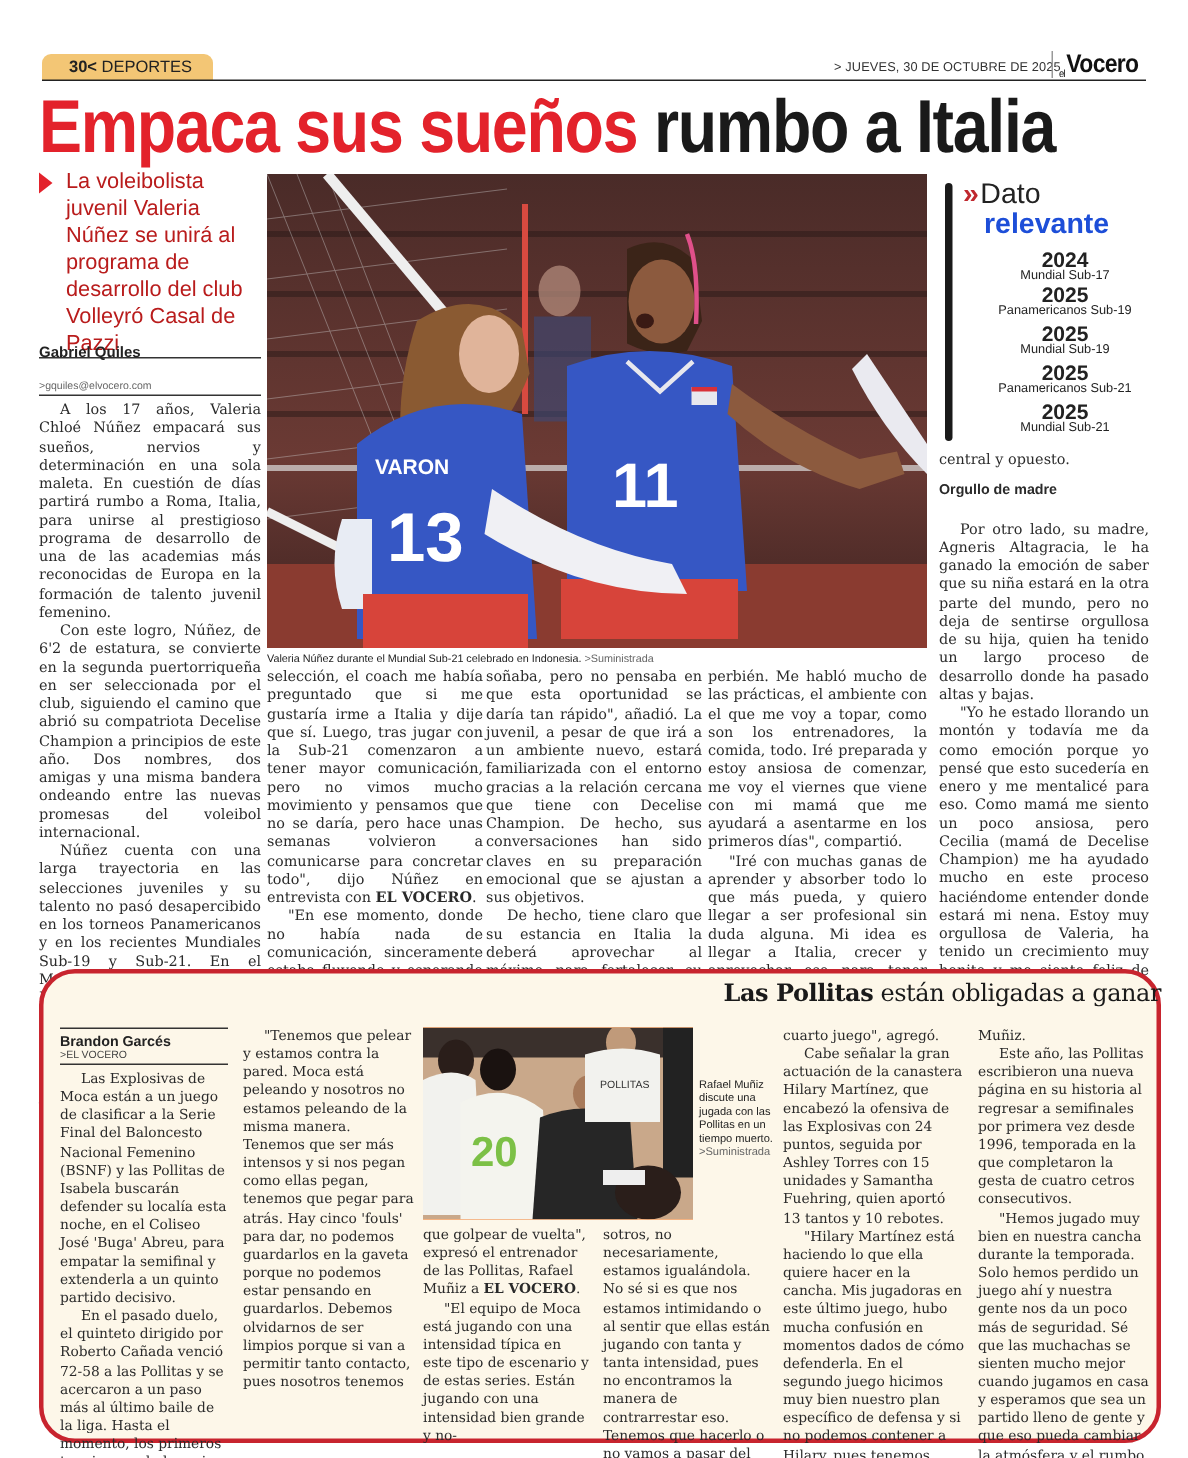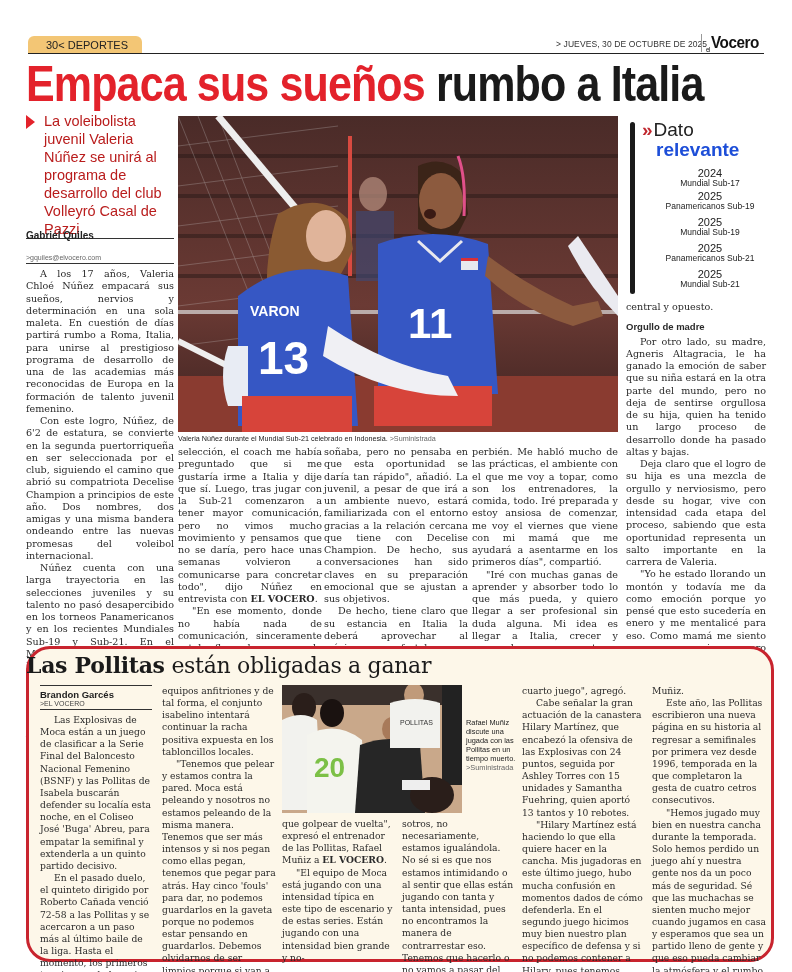--- a/index.html
+++ b/index.html
@@ -1,21 +1,21 @@
 <!DOCTYPE html>
 <html><head>
 <meta charset="utf-8">
 <style>
 *{box-sizing:border-box;margin:0;padding:0}
 html,body{width:792px;height:972px;background:#fff;overflow:hidden}
 body{position:relative;font-family:"DejaVu Serif",serif;color:#222}
 .abs{position:absolute}
 
 .sec-tab{left:28px;top:36px;width:114px;height:18px;background:#f3c675;border-radius:6px 6px 0 0;font-family:"Liberation Sans",sans-serif;font-size:11px;line-height:18px;padding-left:18px;color:#222}
-.sec-tab b{font-weight:400}
+.sec-tab b{font-weight:700}
 .hdr-rule{left:28px;top:53px;width:736px;height:1px;background:#222}
 .dateline{left:556px;top:39px;font-family:"Liberation Sans",sans-serif;font-size:8.5px;color:#333;letter-spacing:0.1px}
 .logo-sep{left:701px;top:34px;width:1px;height:18px;background:#999}
 .logo{left:706px;top:33px;font-family:"Liberation Sans",sans-serif;font-weight:700;font-size:17px;color:#111;letter-spacing:-0.5px;transform:scaleX(.9);transform-origin:left}
 .logo small{font-size:7px;font-weight:400;vertical-align:bottom;margin-right:1px}
 .headline{left:26px;top:58px;width:740px;font-family:"Liberation Sans",sans-serif;font-weight:700;font-size:50px;line-height:52px;letter-spacing:-1px;transform:scaleX(.86);transform-origin:left;white-space:nowrap}
 .headline .red{color:#e3222b}
 .headline .blk{color:#1a1a1a}
 
 .deck{left:26px;top:112px;width:146px;font-family:"Liberation Sans",sans-serif;font-size:14.5px;line-height:18px;color:#b91c1c}
@@ -34,26 +34,26 @@
 .photo{left:178px;top:116px;width:440px;height:316px;overflow:hidden;background:#3a2623}
 .caption{left:178px;top:434px;width:440px;font-family:"Liberation Sans",sans-serif;font-size:7.2px;color:#222}
 .caption .src{color:#666}
 
 .dato-bar{left:630px;top:122px;width:5px;height:172px;background:#1a1a1a;border-radius:3px}
 .dato-title{left:642px;top:120px;font-family:"Liberation Sans",sans-serif;font-size:19px;line-height:20px;color:#222}
 .dato-title .chev{color:#c0282f;font-weight:700;letter-spacing:-3px;margin-right:4px}
 .dato-title b{display:block;font-size:19px;font-weight:700;color:#1d4ed8;padding-left:14px}
 .dato-list{left:640px;top:168px;width:140px;text-align:center;font-family:"Liberation Sans",sans-serif;color:#222}
 .dato-item{margin-bottom:3px}
-.dato-item .yr{display:block;font-weight:400;font-size:11px;line-height:10px}
+.dato-item .yr{display:block;font-weight:700;font-size:14px;line-height:10px}
 .dato-item .ev{display:block;font-size:8.5px;line-height:10px}
-.subhead{font-family:"Liberation Sans",sans-serif;font-weight:700;font-size:9.5px;margin:8px 0 2px 0;text-indent:0 !important}
+.subhead{font-family:"Liberation Sans",sans-serif;font-weight:700;font-size:9.5px;margin:8px 0 14px 0;text-indent:0 !important}
 
 .pbox{left:26px;top:646px;width:748px;height:316px;background:#fdf7e9;border:3px solid #c8242e;border-radius:24px}
-.ptitle{left:26px;top:652px;width:748px;text-align:left;font-family:"DejaVu Serif",serif;font-size:22px;color:#1a1a1a;letter-spacing:-.3px}
+.ptitle{left:26px;top:652px;width:748px;text-align:right;font-family:"DejaVu Serif",serif;font-size:16px;color:#1a1a1a;letter-spacing:-.3px}
 .ptitle b{font-weight:700}
 .pby-rule1{left:40px;top:685px;width:112px;height:1px;background:#333}
 .pbyline{left:40px;top:689px;font-family:"Liberation Sans",sans-serif;font-weight:700;font-size:9.5px;color:#222}
 .pbymail{left:40px;top:700px;font-family:"Liberation Sans",sans-serif;font-size:7px;color:#444}
 .pby-rule2{left:40px;top:709px;width:112px;height:1px;background:#333}
 .pcol{font-size:9.2px;line-height:12.15px;color:#2a2a2a;text-align:left}
 .pcol p{text-indent:14px}
 .pcol p.noind{text-indent:0}
 .pphoto{left:282px;top:685px;width:180px;height:128px;overflow:hidden;background:#f97316}
 .pcaption{left:466px;top:718px;width:52px;font-family:"Liberation Sans",sans-serif;font-size:7.4px;line-height:9px;color:#222}
@@ -185,38 +185,36 @@
 
 <div class="abs col" style="left:472px;top:446px;width:146px;">
   <p class="noind">perbién. Me habló mucho de las prácticas, el ambiente con el que me voy a topar, como son los entrenadores, la comida, todo. Iré preparada y estoy ansiosa de comenzar, me voy el viernes que viene con mi mamá que me ayudará a asentarme en los primeros días", compartió.</p>
   <p>"Iré con muchas ganas de aprender y absorber todo lo que más pueda, y quiero llegar a ser profesional sin duda alguna. Mi idea es llegar a Italia, crecer y aprovechar eso para tener buenas ofertas universitarias, no quiero ir a Italia y bajar mi estandarte. Estoy muy motivada y feliz", aseguró la jugadora que se desempeña como</p>
 </div>
 
 <div class="abs col" style="left:626px;top:301px;width:140px;">
   <p class="noind">central y opuesto.</p>
   <p class="subhead">Orgullo de madre</p>
   <p>Por otro lado, su madre, Agneris Altagracia, le ha ganado la emoción de saber que su niña estará en la otra parte del mundo, pero no deja de sentirse orgullosa de su hija, quien ha tenido un largo proceso de desarrollo donde ha pasado altas y bajas.</p>
-  <p>Deja claro que el logro de su hija es una mezcla de orgullo y nerviosismo, pero desde su hogar, vive con intensidad cada etapa del proceso, sabiendo que esta oportunidad representa un salto importante en la carrera de Valeria.</p>
   <p>"Yo he estado llorando un montón y todavía me da como emoción porque yo pensé que esto sucedería en enero y me mentalicé para eso. Como mamá me siento un poco ansiosa, pero Cecilia (mamá de Decelise Champion) me ha ayudado mucho en este proceso haciéndome entender donde estará mi nena. Estoy muy orgullosa de Valeria, ha tenido un crecimiento muy bonito y me siento feliz de todo lo que está pasando", expresó con emoción Altagracia.</p>
 </div>
 
 <div class="abs pbox"></div>
 <div class="abs ptitle"><b>Las Pollitas</b> <span>están obligadas a ganar</span></div>
 <div class="abs pby-rule1"></div>
 <div class="abs pbyline">Brandon Garcés</div>
 <div class="abs pbymail">&gt;EL VOCERO</div>
 <div class="abs pby-rule2"></div>
 
 <div class="abs pcol" style="left:40px;top:714px;width:114px;">
   <p>Las Explosivas de Moca están a un juego de clasificar a la Serie Final del Baloncesto Nacional Femenino (BSNF) y las Pollitas de Isabela buscarán defender su localía esta noche, en el Coliseo José 'Buga' Abreu, para empatar la semifinal y extenderla a un quinto partido decisivo.</p>
   <p>En el pasado duelo, el quinteto dirigido por Roberto Cañada venció 72-58 a las Pollitas y se acercaron a un paso más al último baile de la liga. Hasta el momento, los primeros tres juegos de la serie han sido dominados por los</p>
 </div>
 
 <div class="abs pcol" style="left:162px;top:685px;width:114px;">
-  <p class="noind">equipos anfitriones y de tal forma, el conjunto isabelino intentará continuar la racha positiva expuesta en los tabloncillos locales.</p>
   <p>"Tenemos que pelear y estamos contra la pared. Moca está peleando y nosotros no estamos peleando de la misma manera. Tenemos que ser más intensos y si nos pegan como ellas pegan, tenemos que pegar para atrás. Hay cinco 'fouls' para dar, no podemos guardarlos en la gaveta porque no podemos estar pensando en guardarlos. Debemos olvidarnos de ser limpios porque si van a permitir tanto contacto, pues nosotros tenemos</p>
 </div>
 
 <div class="abs pphoto">
   <svg width="180" height="128" viewBox="0 0 180 128">
     <rect width="180" height="128" fill="#c9a88a"></rect>
     <rect x="0" y="0" width="180" height="20" fill="#3a302c"></rect>
     <ellipse cx="22" cy="22" rx="12" ry="14" fill="#2a1e1a"></ellipse>
     <path d="M0 35 q20 -10 35 0 l5 90 l-40 0 z" fill="#f2f2ee"></path>
     <ellipse cx="50" cy="28" rx="12" ry="14" fill="#1a1210"></ellipse>

